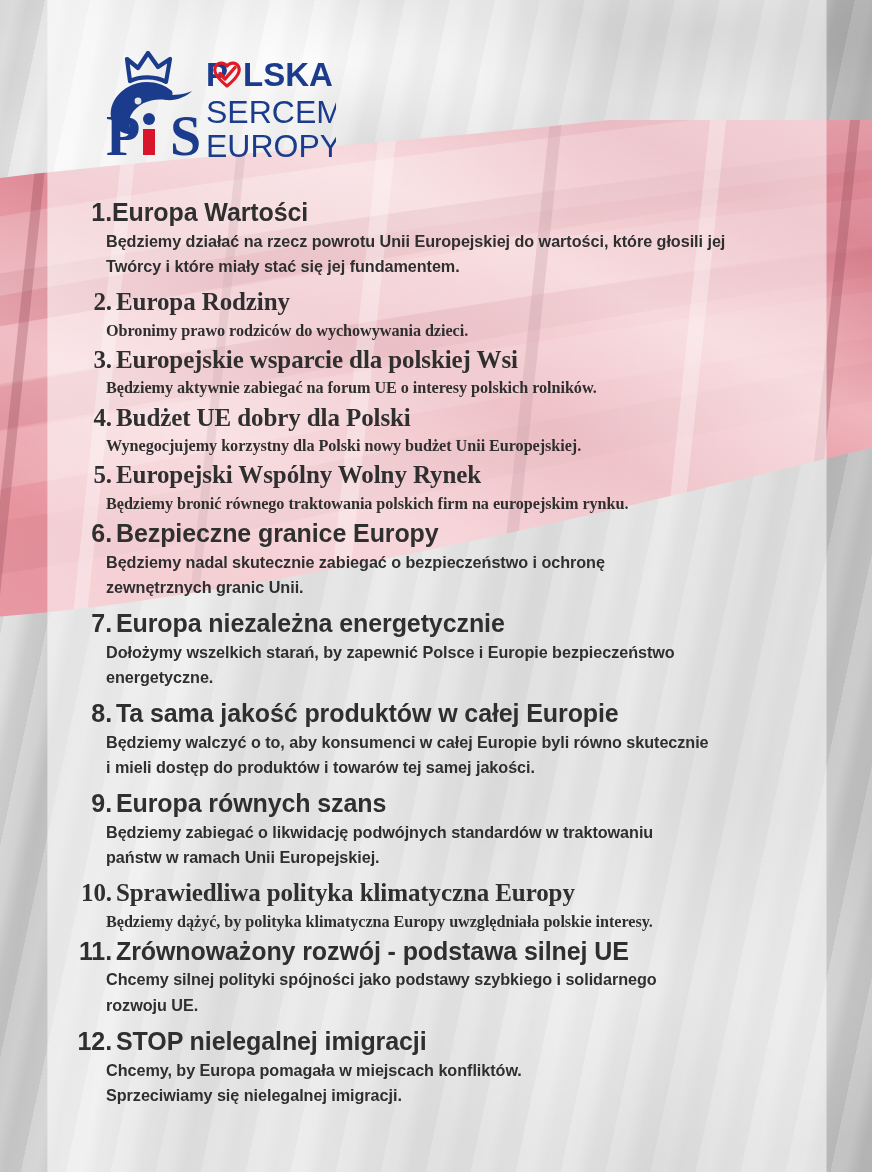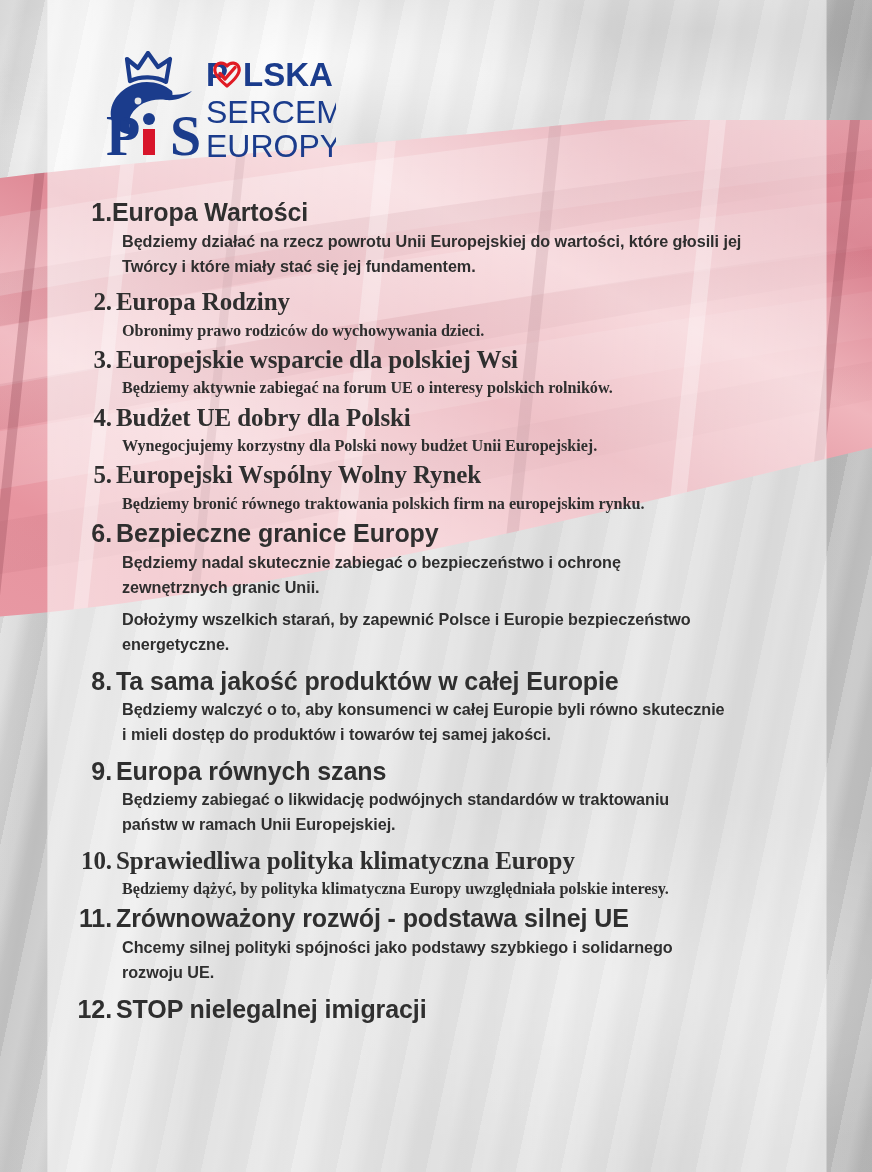--- a/index.html
+++ b/index.html
@@ -146,21 +146,21 @@
     text-align: right;
     margin-right: 4px;
   }
   .item-heading .num.tight { margin-right: 0px; }
 
   .item-desc {
     font-size: 16.2px;
     font-weight: bold;
     color: #2f2f2f;
     line-height: 1.56;
-    padding-left: 74px;
+    padding-left: 58px;
     letter-spacing: -0.05px;
   }
   .item-desc div { white-space: nowrap; }
 
   
   .item.gap-sm { margin-bottom: 0px; font-family: Liberation Serif, serif; }
   .item.gap-md { margin-bottom: 7px; }
 </style>
 </head>
 <body>
@@ -292,20 +292,21 @@
         </div>
       </div>
       <div class="item gap-md">
         <div class="item-heading"><span class="num">6.</span><span>Bezpieczne granice Europy</span></div>
         <div class="item-desc">
           <div>Będziemy nadal skutecznie zabiegać o bezpieczeństwo i ochronę</div>
           <div>zewnętrznych granic Unii.</div>
         </div>
       </div>
       <div class="item gap-md">
+        <div class="item-heading"><span class="num">7.</span><span>Europa niezależna energetycznie</span></div>
         <div class="item-desc">
           <div>Dołożymy wszelkich starań, by zapewnić Polsce i Europie bezpieczeństwo</div>
           <div>energetyczne.</div>
         </div>
       </div>
       <div class="item gap-md">
         <div class="item-heading"><span class="num">8.</span><span>Ta sama jakość produktów w całej Europie</span></div>
         <div class="item-desc">
           <div>Będziemy walczyć o to, aby konsumenci w całej Europie byli równo skutecznie</div>
           <div>i mieli dostęp do produktów i towarów tej samej jakości.</div>
@@ -326,16 +327,20 @@
       </div>
       <div class="item gap-md">
         <div class="item-heading"><span class="num">11.</span><span>Zrównoważony rozwój - podstawa silnej UE</span></div>
         <div class="item-desc">
           <div>Chcemy silnej polityki spójności jako podstawy szybkiego i solidarnego</div>
           <div>rozwoju UE.</div>
         </div>
       </div>
       <div class="item gap-md">
         <div class="item-heading"><span class="num">12.</span><span>STOP nielegalnej imigracji</span></div>
+        <div class="item-desc">
+          <div>Chcemy, by Europa pomagała w miejscach konfliktów.</div>
+          <div>Sprzeciwiamy się nielegalnej imigracji.</div>
+        </div>
       </div>
     </div>
 
 </div>
 
 </body></html>

